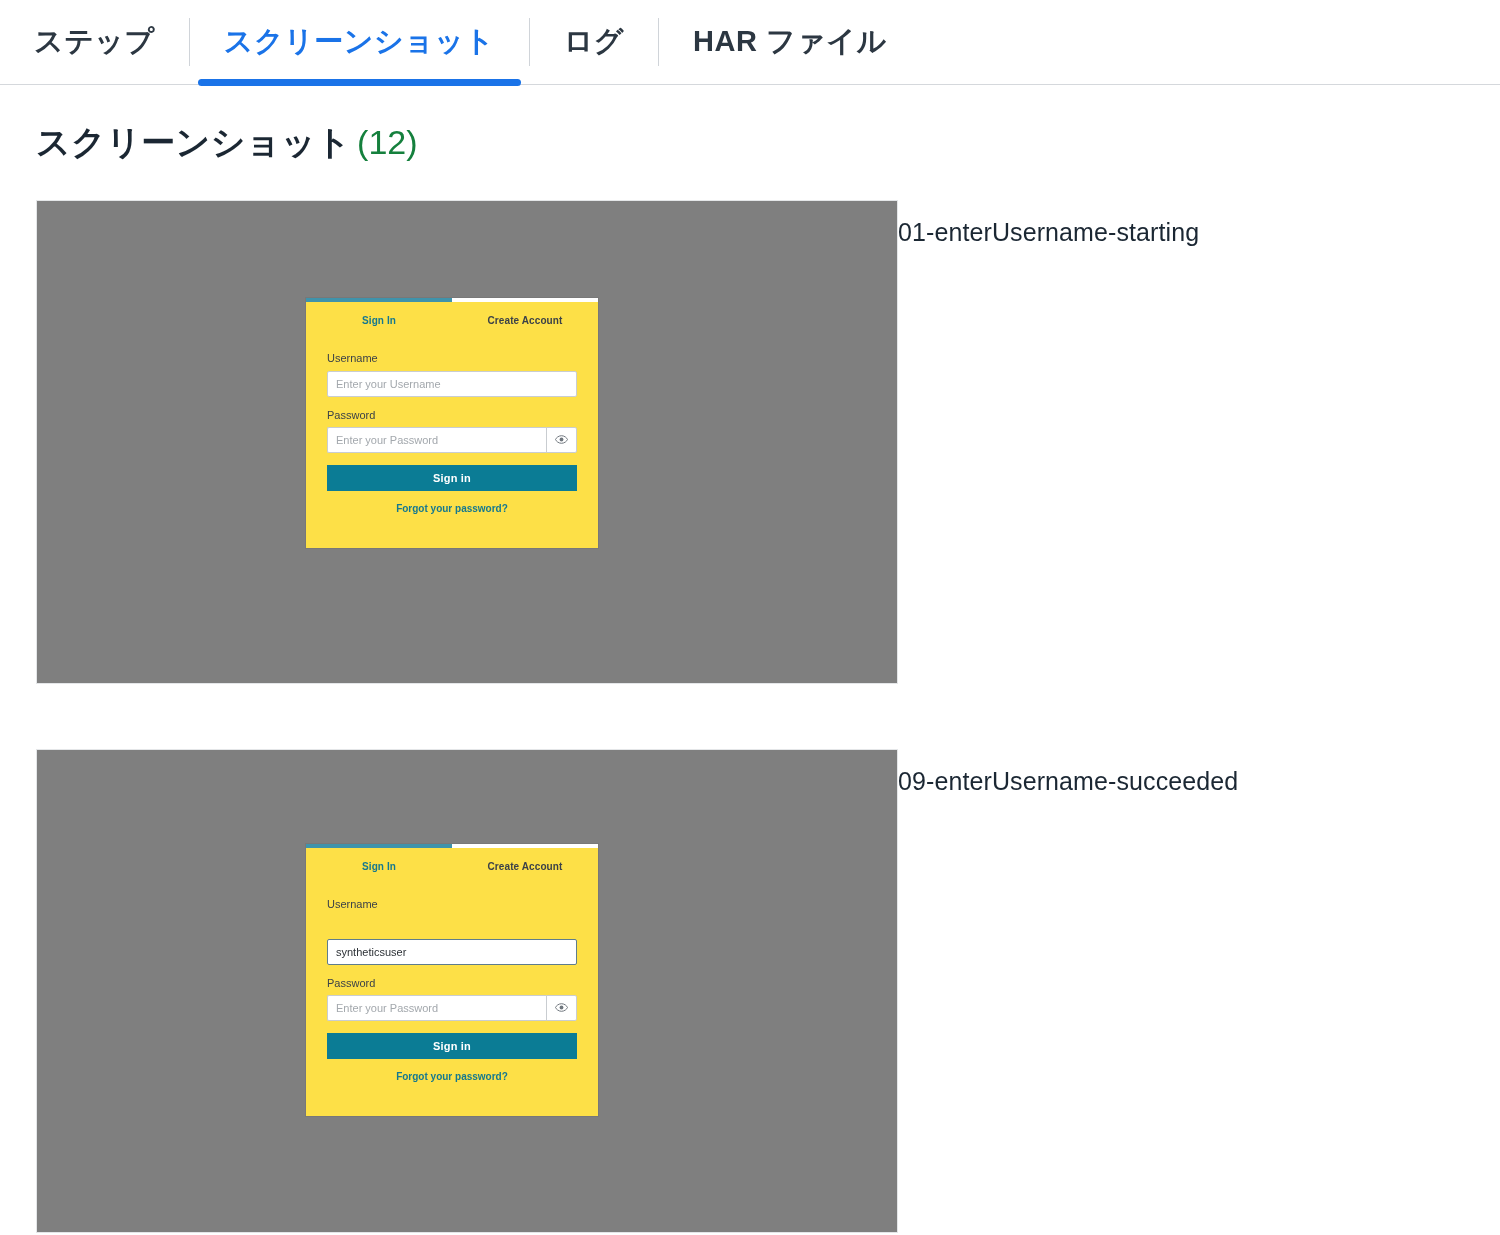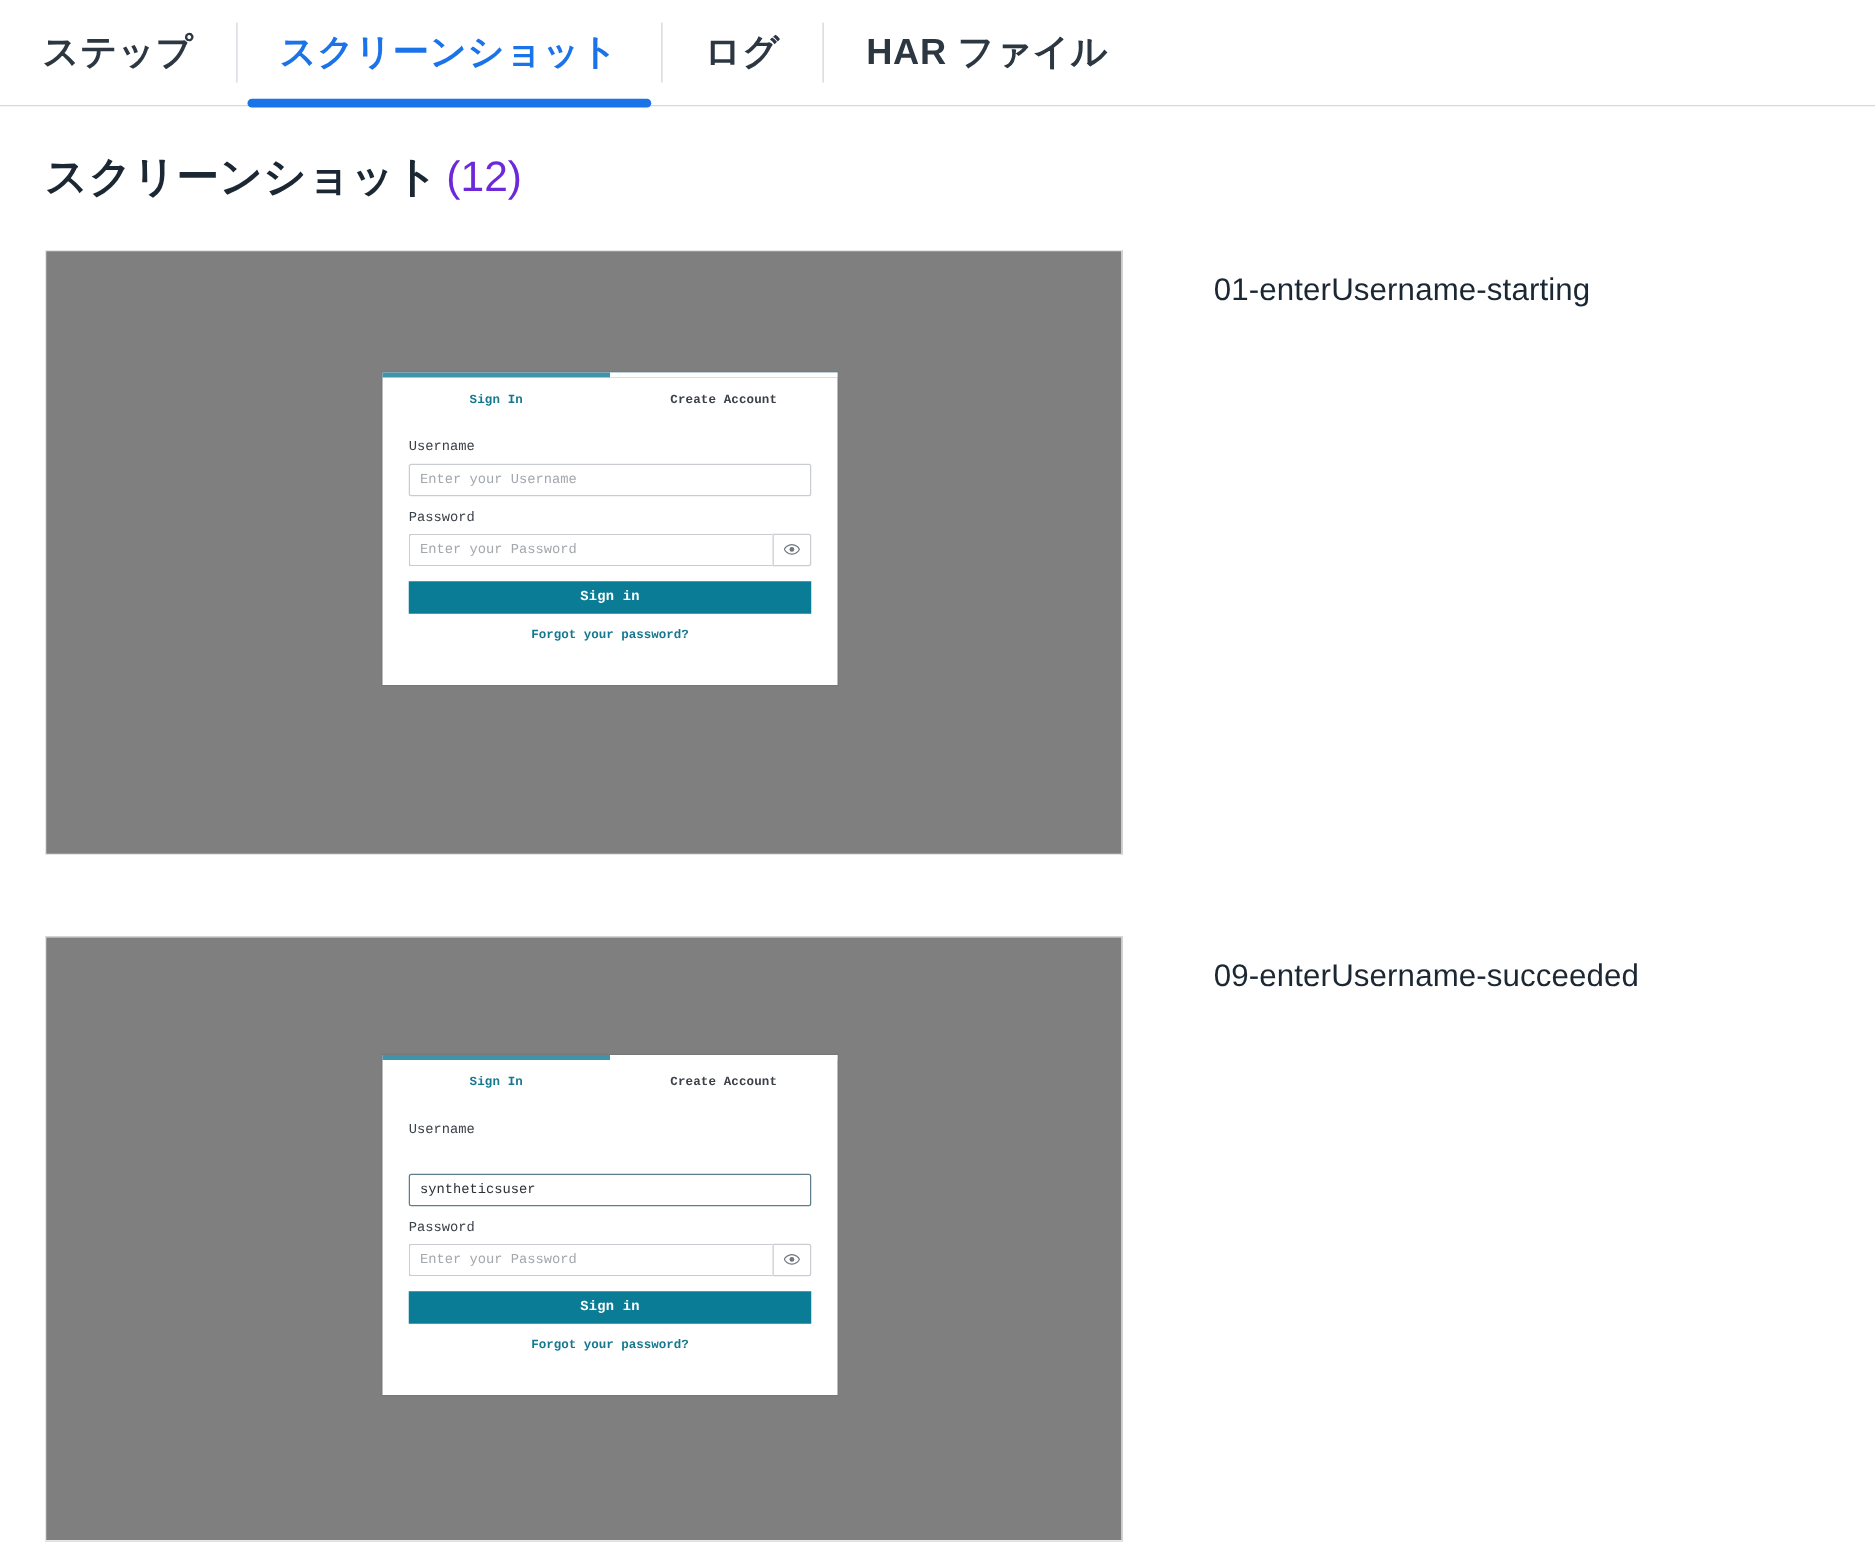--- a/index.html
+++ b/index.html
@@ -65,21 +65,21 @@
     margin: 0;
     padding: 39px 0 0 36px;
     font-size: 34px;
     font-weight: 700;
     line-height: 1.1;
     color: #1b2733;
     letter-spacing: 0.3px;
   }
   .page-heading .count {
     font-weight: 400;
-    color: #6d28d9;
+    color: #15803d;
     margin-left: 6px;
     letter-spacing: 0;
   }
 
   
   .shot-list {
     padding: 0;
     margin: 0;
   }
   .shot-row {
@@ -95,38 +95,37 @@
     width: 860px;
     height: 482px;
     background: #7f7f7f;
     border: 1px solid #e4e6e8;
     box-sizing: content-box;
     flex: 0 0 auto;
     overflow: hidden;
   }
 
   .shot-caption {
-    margin-left: 73px;
     margin-top: 18px;
     font-size: 25px;
     font-weight: 400;
     color: #1b2733;
     letter-spacing: 0.1px;
     white-space: nowrap;
   }
 
   
   .login-card {
     position: absolute;
     left: 269px;
     top: 97px;
-    width: 364px;
-    background: #ffffff;
+    width: 292px;
+    background: #fde047;
     box-shadow: 0 0 0 1px rgba(0,0,0,0.05);
-    font-family: Liberation Mono, monospace;
+    font-family: Liberation Sans, sans-serif;
     box-sizing: border-box;
   }
   .login-card.variant-b {
     top: 94px;
   }
 
   .card-tabs {
     position: relative;
     display: flex;
     height: 40px;

